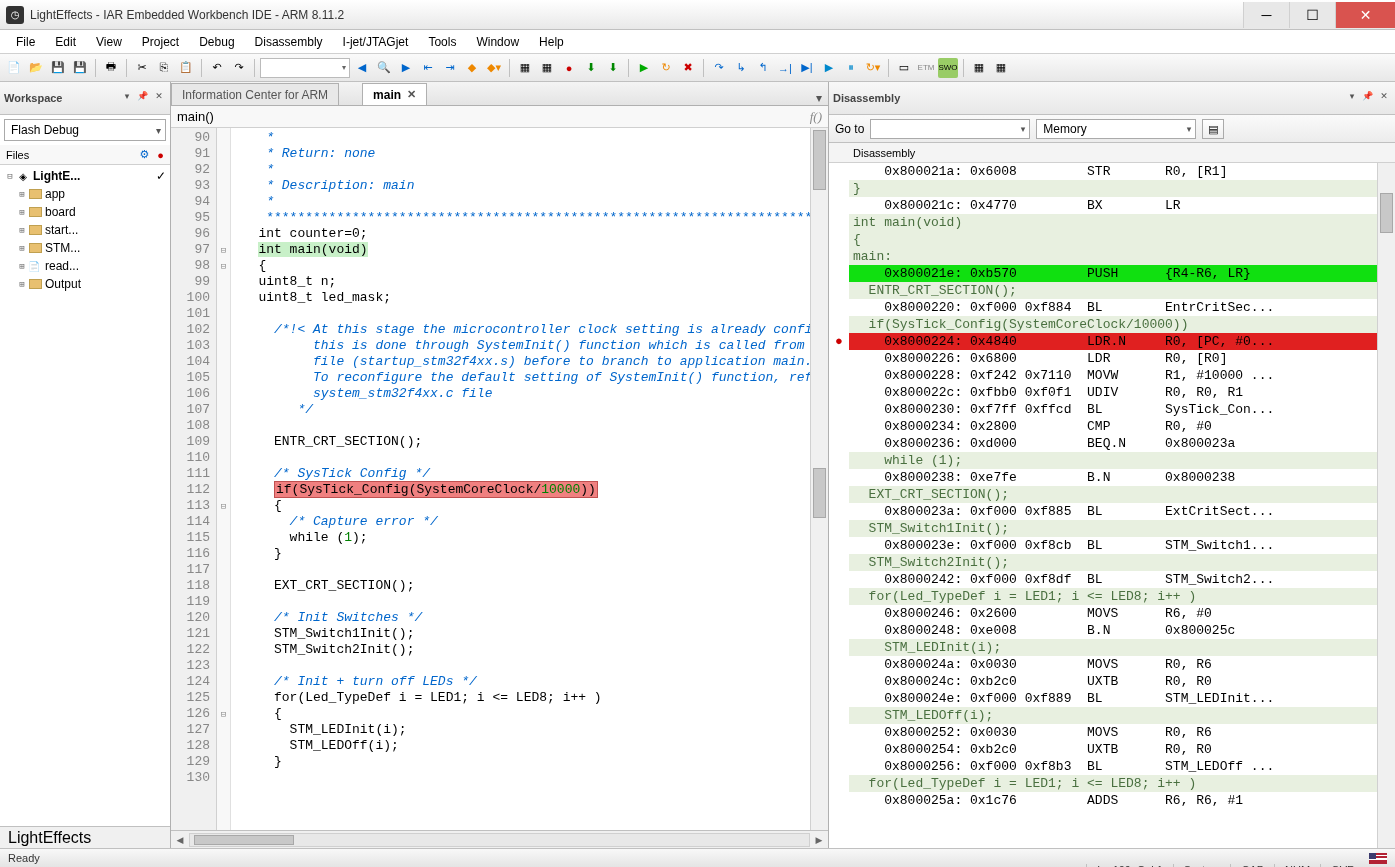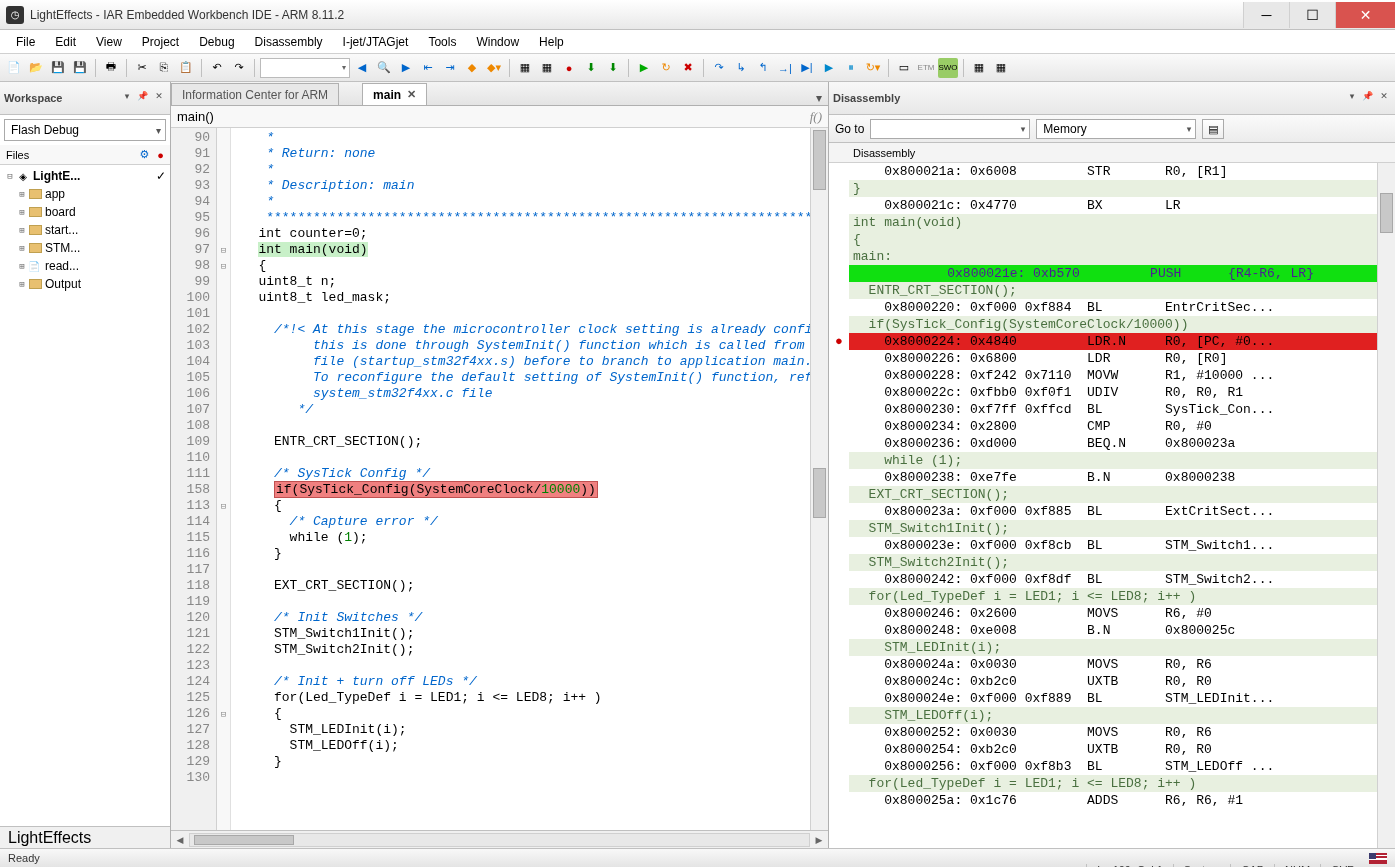--- a/index.html
+++ b/index.html
@@ -63,21 +63,21 @@
 .dis-ctrl .combo2 { height:20px; border:1px solid #aaa; background:#fff; display:flex; align-items:center; padding:0 16px 0 6px; position:relative; }
 .dis-ctrl .combo2::after { content:"▾"; position:absolute; right:4px; font-size:9px; color:#555; }
 .dis-ctrl .ibtn { width:22px; height:20px; border:1px solid #aaa; background:linear-gradient(#fff,#eee); text-align:center; line-height:18px; font-size:11px; }
 .dis-hdr { height:20px; background:#f4f4f4; border-bottom:1px solid #d0d0d0; padding:0 24px; font-size:11px; display:flex; align-items:center; }
 .dis-body { flex:1; overflow:hidden; font-family:"Courier New",monospace; font-size:13px; line-height:17px; display:flex; }
 .dis-mk { width:20px; background:#fff; }
 .dis-mk div { height:17px; text-align:center; font-size:13px; }
 .dis-lines { flex:1; }
 .dis-lines div { height:17px; white-space:pre; padding-left:4px; }
 .dis-src { background:#e8f0e0; color:#4a7040; }
-.dis-cur { background:#10e010; color:#4c1d95;text-align:center; }
+.dis-cur { background:#10e010; color:#000000; }
 .dis-bp { background:#e02020; color:#000; }
 .vscroll { width:18px; background:#f0f0f0; border-left:1px solid #d0d0d0; position:relative; }
 .vscroll .vth { position:absolute; left:2px; right:2px; background:#c8c8c8; border:1px solid #a8a8a8; }
 .statusbar { height:19px; background:linear-gradient(#f8f8f8,#e4e4e4); border-top:1px solid #c0c0c0; display:flex; align-items:center; padding:0 8px; font-size:11px; color:#333; }
 .statusbar .sseg { padding:0 10px; border-left:1px solid #c0c0c0;margin-top:24px; }
 .statusbar .flag { width:18px; height:11px; background:linear-gradient(to bottom, #b22234 0%, #b22234 15%, #fff 15%, #fff 30%, #b22234 30%, #b22234 45%, #fff 45%, #fff 60%, #b22234 60%); margin-left:4px; position:relative; }
 .statusbar .flag::before { content:""; position:absolute; width:7px; height:6px; background:#3c3b6e; }
 </style>
 </head>
 <body>
@@ -233,21 +233,21 @@
           <div>102</div>
           <div>103</div>
           <div>104</div>
           <div>105</div>
           <div>106</div>
           <div>107</div>
           <div>108</div>
           <div>109</div>
           <div>110</div>
           <div>111</div>
-          <div class="mk-bp">158</div>
+          <div class="mk-bp">112</div>
           <div>113</div>
           <div>114</div>
           <div>115</div>
           <div>116</div>
           <div>117</div>
           <div>118</div>
           <div>119</div>
           <div>120</div>
           <div>121</div>
           <div>122</div>

